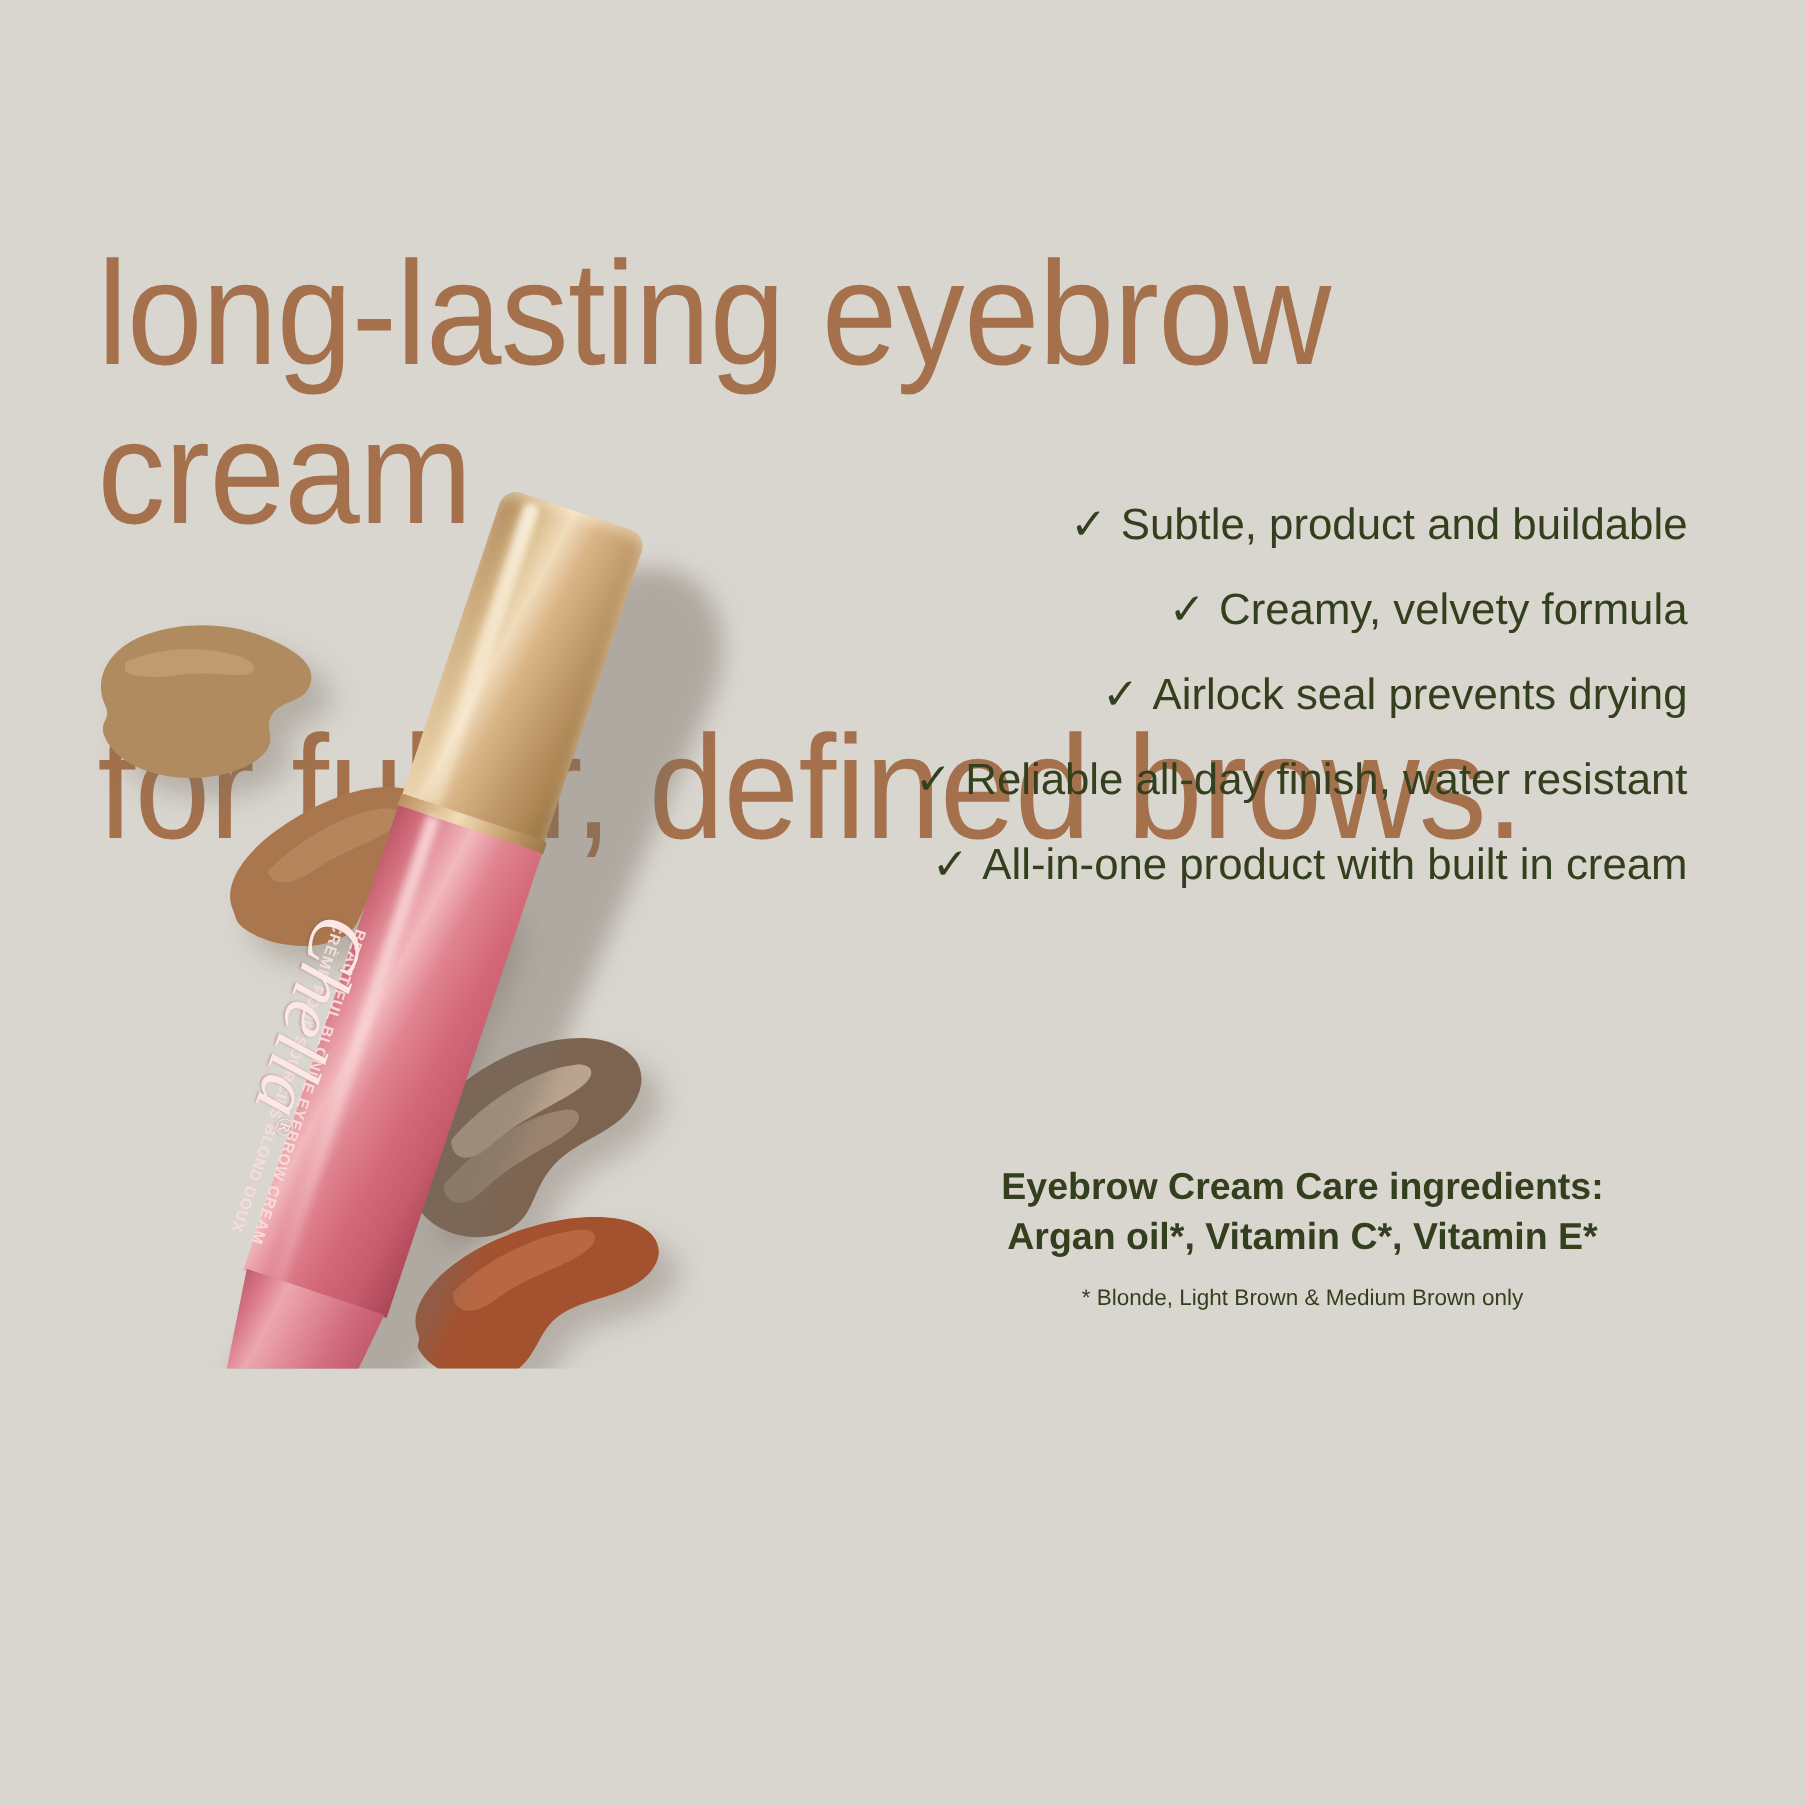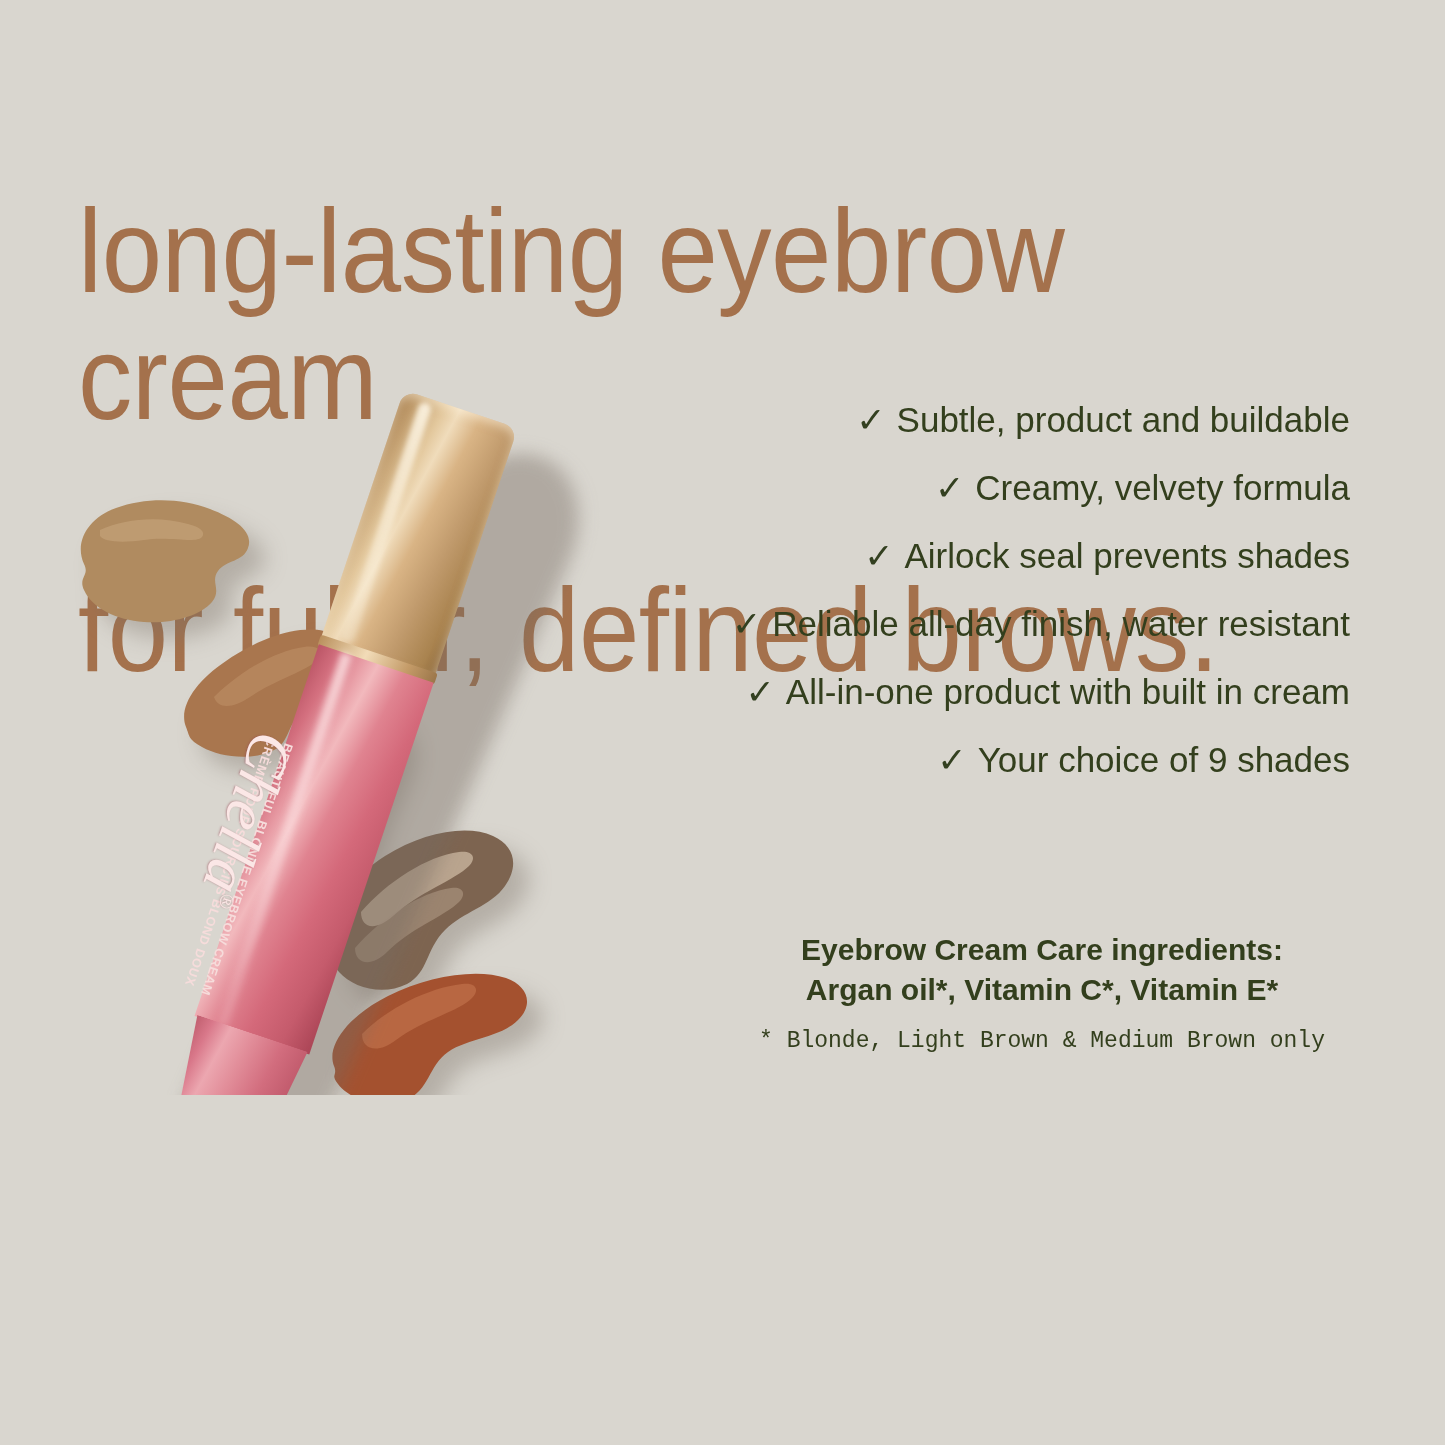--- a/index.html
+++ b/index.html
@@ -80,22 +80,22 @@
     line-height: 1.32;
     font-weight: bold;
   }
   .footnote {
     position: absolute;
     left: 742px;
     top: 1028px;
     width: 600px;
     text-align: center;
     color: #333f1d;
-    font-family: Liberation Mono, monospace;
-    font-size: 23px;
+    font-family: Liberation Sans, sans-serif;
+    font-size: 18px;
   }
 
   
   .photo {
     position: absolute;
     left: 0;
     top: 380px;
     width: 820px;
     height: 1040px;
   }
@@ -406,30 +406,27 @@
   </div>
 
   <div class="bullets">
     <div class="bullet-row">
       <span class="bullet-check">✓</span><span class="bullet-text">Subtle, product and buildable</span>
     </div>
     <div class="bullet-row">
       <span class="bullet-check">✓</span><span class="bullet-text">Creamy, velvety formula</span>
     </div>
     <div class="bullet-row">
-      <span class="bullet-check">✓</span><span class="bullet-text">Airlock seal prevents shades</span>
+      <span class="bullet-check">✓</span><span class="bullet-text">Airlock seal prevents drying</span>
     </div>
     <div class="bullet-row">
       <span class="bullet-check">✓</span><span class="bullet-text">Reliable all-day finish, water resistant</span>
     </div>
     <div class="bullet-row">
       <span class="bullet-check">✓</span><span class="bullet-text">All-in-one product with built in cream</span>
-    </div>
-    <div class="bullet-row">
-      <span class="bullet-check">✓</span><span class="bullet-text">Your choice of 9 shades</span>
     </div>
   </div>
 
   <div class="ingredients">
     <span class="ing-line">Eyebrow Cream Care ingredients:</span>
     <span class="ing-line">Argan oil*, Vitamin C*, Vitamin E*</span>
   </div>
   <div class="footnote">* Blonde, Light Brown &amp; Medium Brown only</div>
 
 </div>

